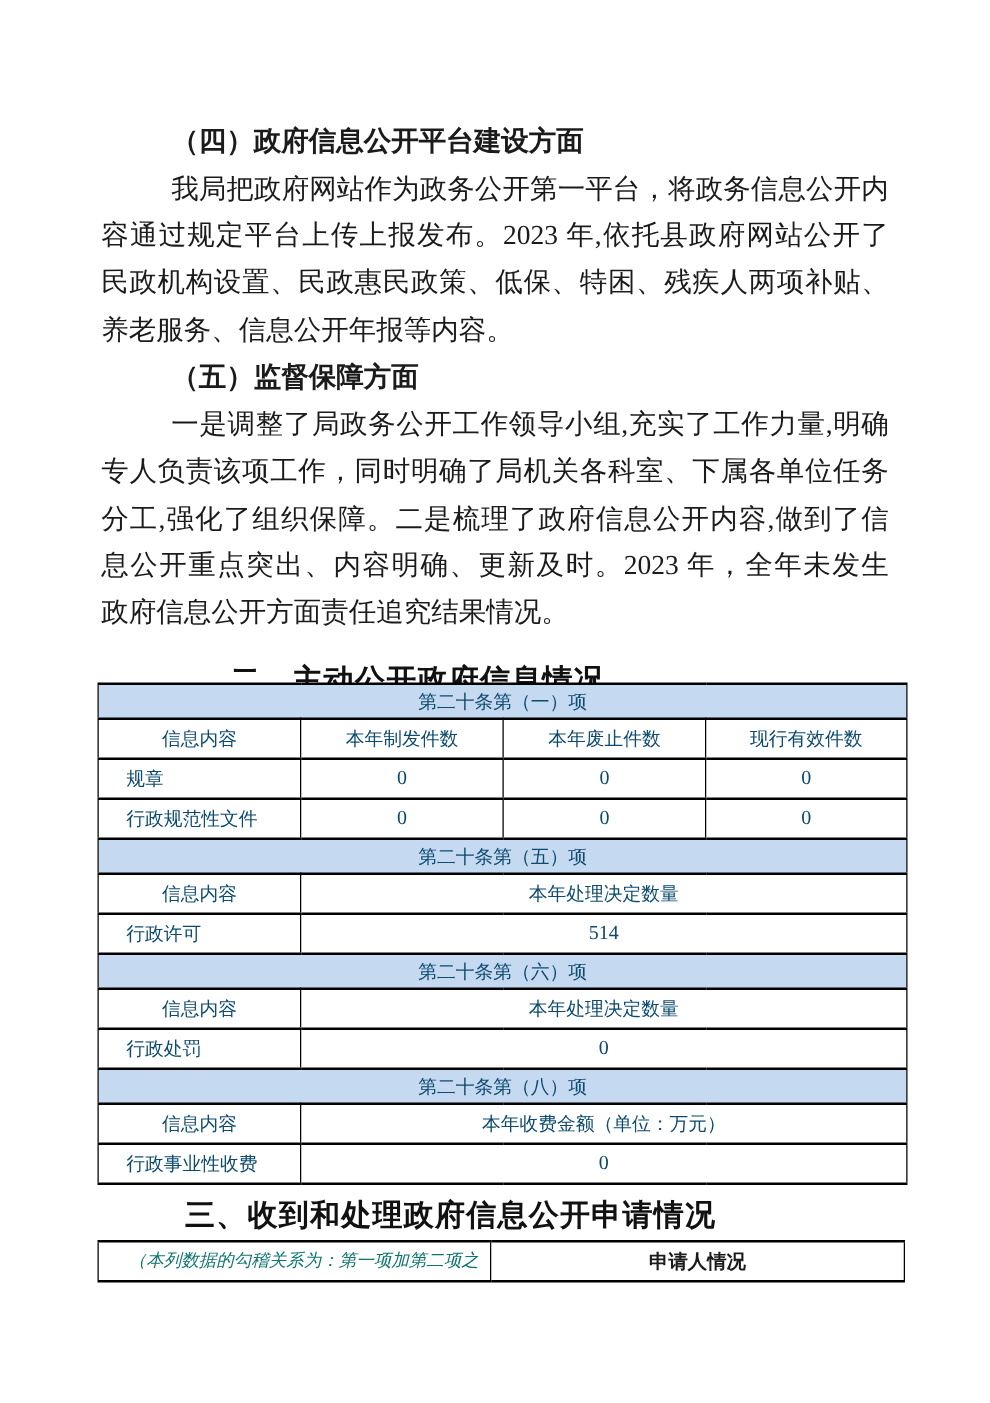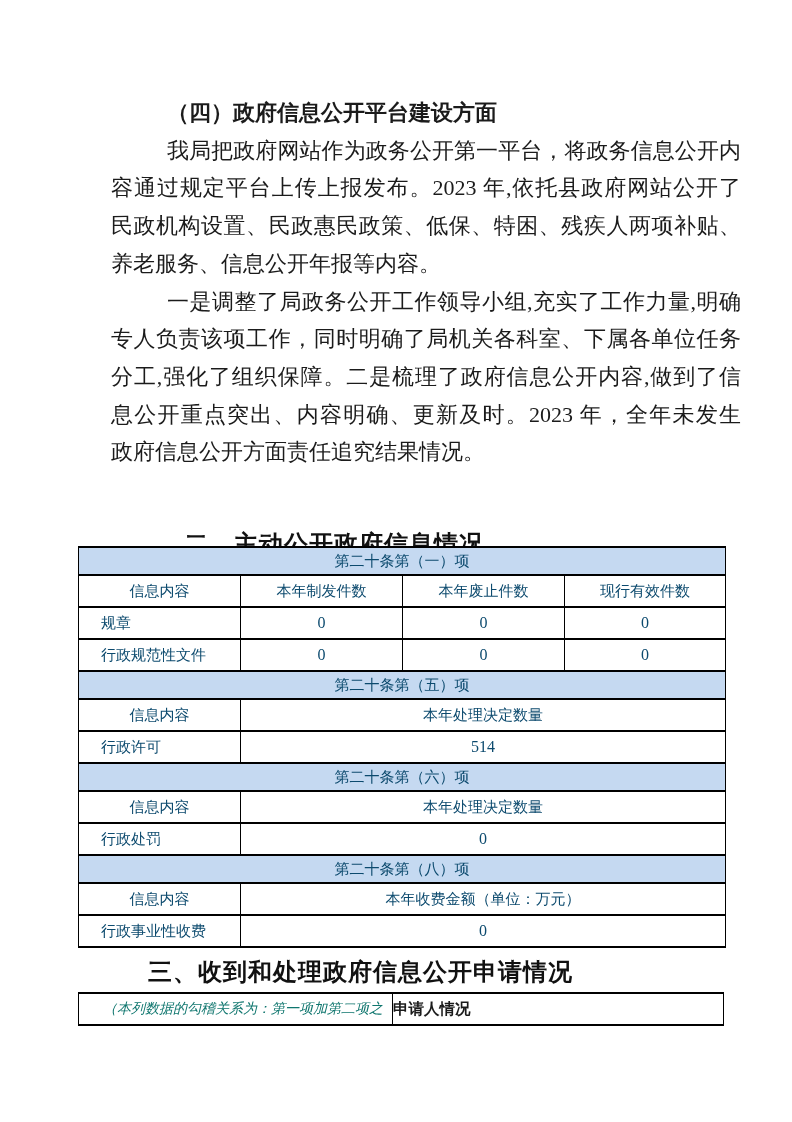--- a/index.html
+++ b/index.html
@@ -7,21 +7,21 @@
     position:relative;
     width:792px; height:1122px;
     background:#ffffff;
     overflow:hidden;
     font-family:"Liberation Serif","DejaVu Serif",serif;
     color:#1b1b1b;
   }
   
   .doc-text {
     position:absolute; left:81px; top:94px; width:630px;
-    font-size:22px; line-height:37.7px;margin-left:30px;
+    font-size:22px; line-height:37.7px;
   }
   .doc-line { white-space:nowrap; }
   .doc-line.fill { text-align:justify; text-align-last:justify; white-space:normal; }
   .doc-line.indent { padding-left:56px; }
   .doc-line.subheading { font-weight:bold; padding-left:56px; }
   
   .sec-heading {
     position:absolute; left:148px;
     font-family:"Liberation Sans","DejaVu Sans",sans-serif;
     font-weight:bold; font-size:24px; color:#111; letter-spacing:1px;
@@ -57,34 +57,35 @@
     border:1px solid #000;
     border-top-width:2px; border-bottom-width:2px;
     height:30px; padding:0; overflow:hidden;
   }
   .request-table td.note {
     font-family:"Liberation Serif","DejaVu Serif",serif;
     font-style:italic; font-size:14px; color:#0f766e;
     text-align:left; padding-left:24px; white-space:nowrap;
   }
   .request-table td.applicant {
-    text-align:left; font-weight:600; font-size:15.5px;
+    text-align:center; font-weight:600; font-size:15.5px;
   }
 </style>
 </head>
 <body>
 
 <div class="page">
 
   <div class="doc-text" id="doc-text">
       <div class="doc-line subheading">（四）政府信息公开平台建设方面</div>
       <div class="doc-line indent fill">我局把政府网站作为政务公开第一平台，将政务信息公开内</div>
       <div class="doc-line fill">容通过规定平台上传上报发布。2023 年,依托县政府网站公开了</div>
       <div class="doc-line fill">民政机构设置、民政惠民政策、低保、特困、残疾人两项补贴、</div>
       <div class="doc-line">养老服务、信息公开年报等内容。</div>
+      <div class="doc-line subheading">（五）监督保障方面</div>
       <div class="doc-line indent fill">一是调整了局政务公开工作领导小组,充实了工作力量,明确</div>
       <div class="doc-line fill">专人负责该项工作，同时明确了局机关各科室、下属各单位任务</div>
       <div class="doc-line fill">分工,强化了组织保障。二是梳理了政府信息公开内容,做到了信</div>
       <div class="doc-line fill">息公开重点突出、内容明确、更新及时。2023 年，全年未发生</div>
       <div class="doc-line">政府信息公开方面责任追究结果情况。</div>
     </div>
 
   <div class="sec-heading" id="heading-two">二、主动公开政府信息情况</div>
 
   <table class="main-table">

